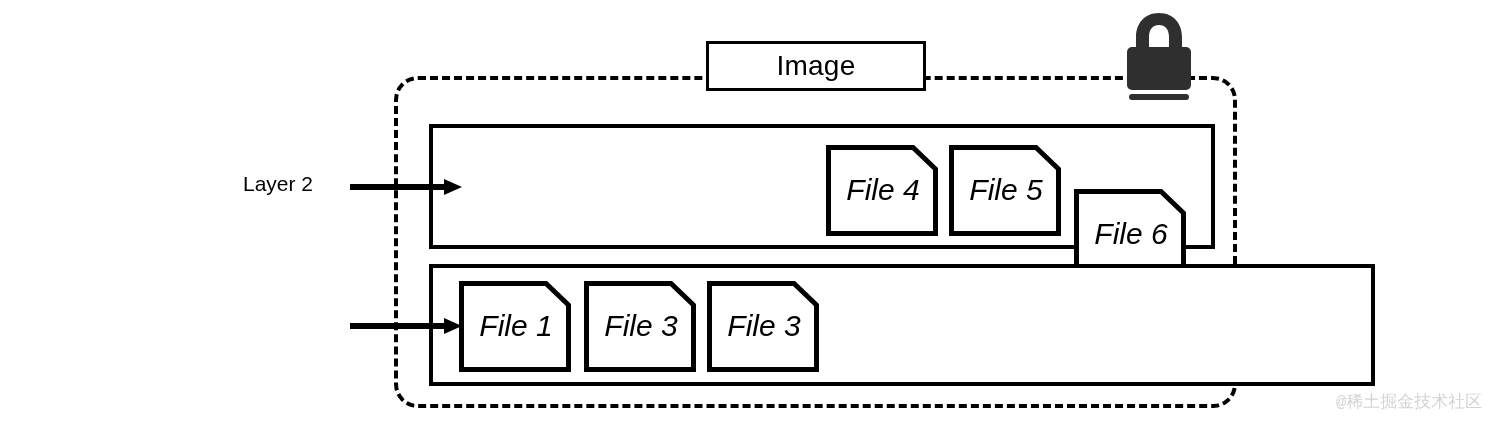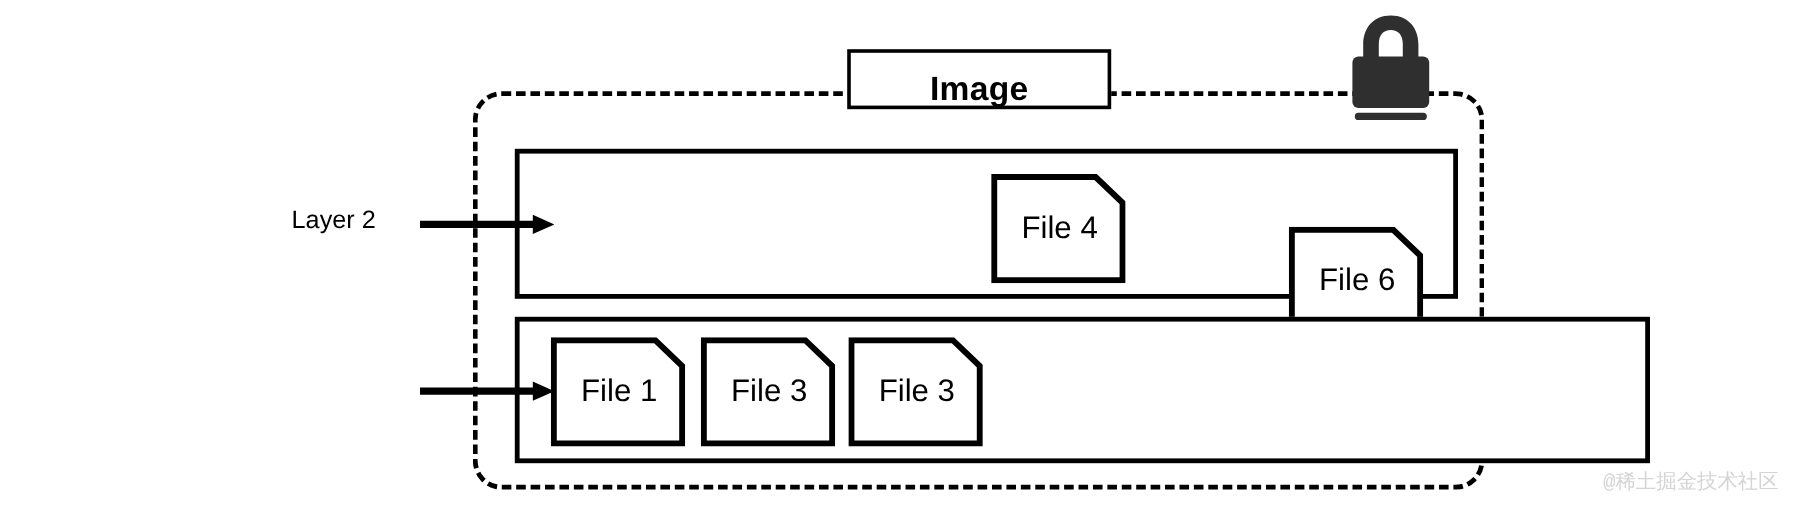--- a/index.html
+++ b/index.html
@@ -33,23 +33,22 @@
   .image-label-box {
     position: absolute;
     left: 706px;
     top: 41px;
     width: 220px;
     height: 50px;
     border: 3px solid #000000;
     background: #ffffff;
     box-sizing: border-box;
     display: flex;
-    align-items: flex-end;
+    align-items: center;
     justify-content: center;
-    font-weight: bold;
   }
   .image-label-text {
     font-size: 28px;
     color: #000000;
     line-height: 1;
     letter-spacing: 0.2px;
   }
 
   
   .layer-box {
@@ -85,25 +84,26 @@
   }
   .file-label {
     position: absolute;
     left: 0;
     top: 0;
     width: 100%;
     height: 100%;
     display: flex;
     align-items: center;
     justify-content: center;
-    font-size: 26px;
+    font-size: 30px;
     color: #000000;
     padding-bottom: 2px;
     box-sizing: border-box;
     padding-left: 2px;
+    font-style: italic;
   }
 
   
   .layer-annot-text {
     position: absolute;
     font-size: 21px;
     color: #000000;
     white-space: nowrap;
   }
   #layer2-text { left: 243px; top: 172px; }
@@ -144,20 +144,26 @@
 
   <div class="image-container"></div>
 
   <div class="layer-box" id="layer2-box">
     <div class="file-card" style="left: 393px; top: 17px;">
       <svg width="112" height="91" viewBox="0 0 112 91" xmlns="http://www.w3.org/2000/svg">
         <path d="M2.5 2.5 H87 L109.5 24 V88.5 H2.5 Z" fill="#ffffff" stroke="#000000" stroke-width="5" stroke-linejoin="miter"></path>
       </svg>
       <div class="file-label">File 4</div>
     </div>
+    <div class="file-card" style="left: 516px; top: 17px;">
+      <svg width="112" height="91" viewBox="0 0 112 91" xmlns="http://www.w3.org/2000/svg">
+        <path d="M2.5 2.5 H87 L109.5 24 V88.5 H2.5 Z" fill="#ffffff" stroke="#000000" stroke-width="5" stroke-linejoin="miter"></path>
+      </svg>
+      <div class="file-label">File 5</div>
+    </div>
     <div class="file-card" style="left: 641px; top: 17px; margin-top: 44px;">
       <svg width="112" height="91" viewBox="0 0 112 91" xmlns="http://www.w3.org/2000/svg">
         <path d="M2.5 2.5 H87 L109.5 24 V88.5 H2.5 Z" fill="#ffffff" stroke="#000000" stroke-width="5" stroke-linejoin="miter"></path>
       </svg>
       <div class="file-label">File 6</div>
     </div>
   </div>
 
   <div class="layer-box" id="layer1-box">
     <div class="file-card" style="left: 26px; top: 13px;">

